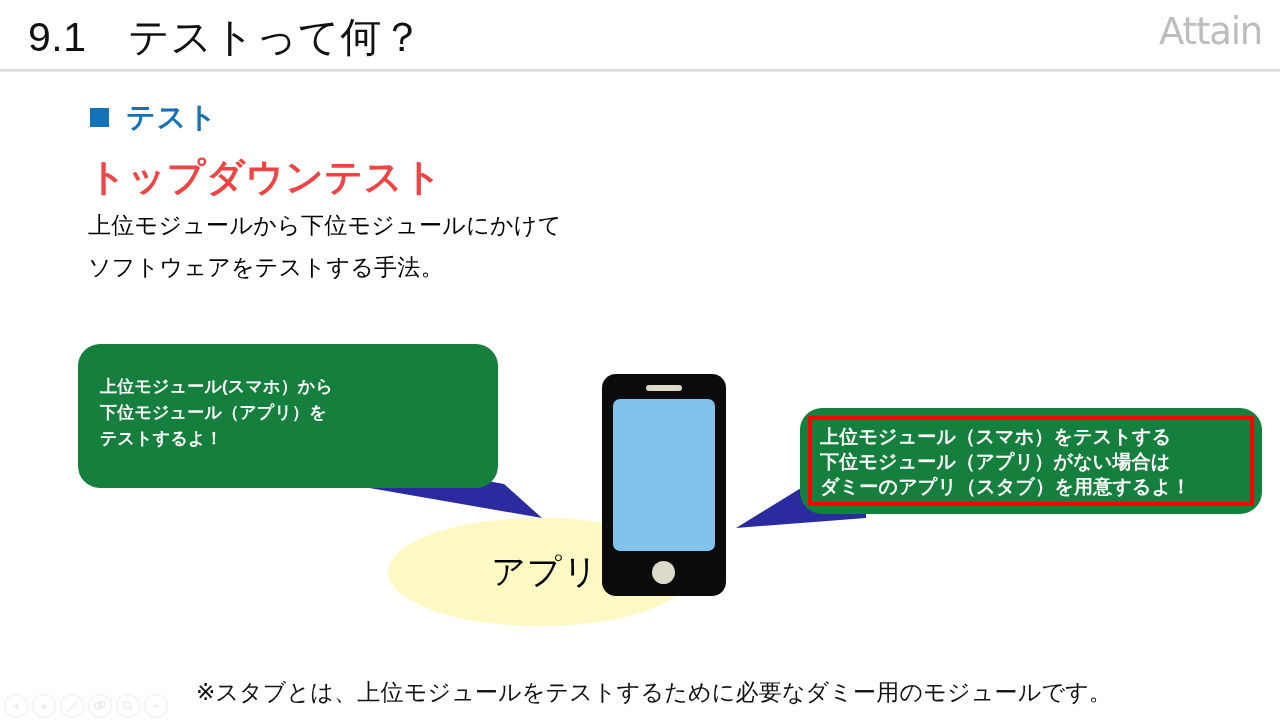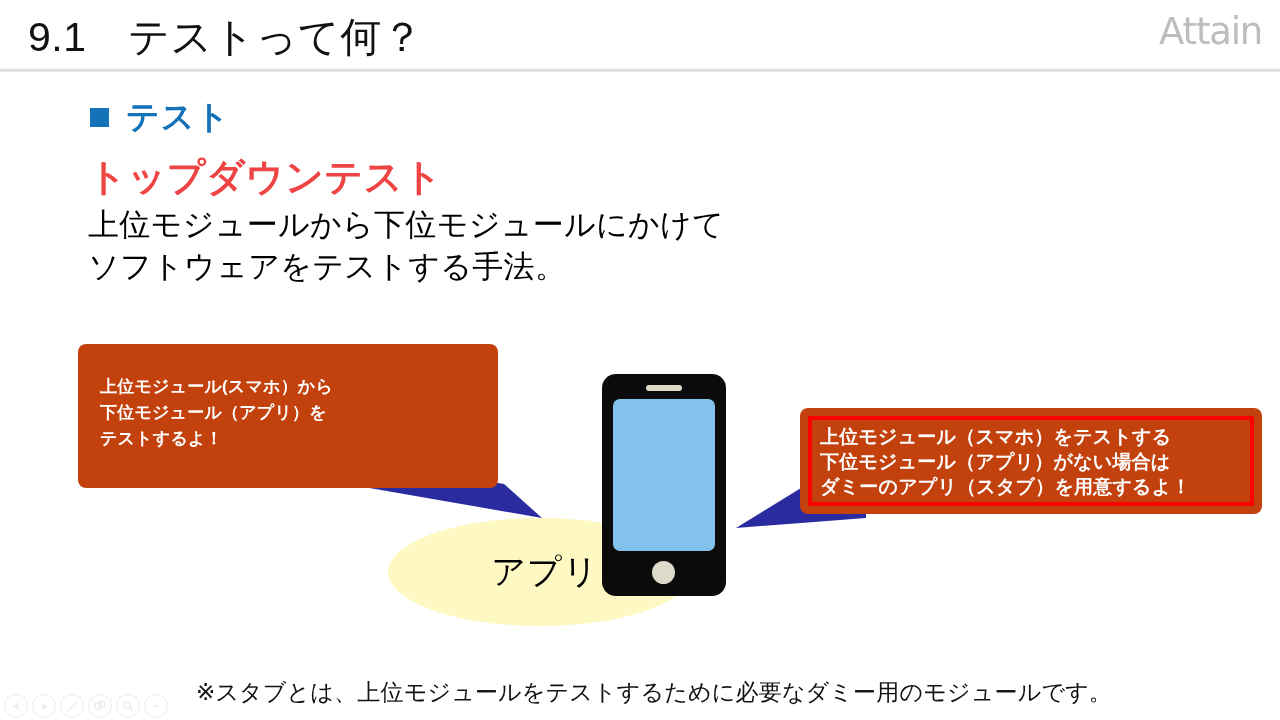--- a/index.html
+++ b/index.html
@@ -66,21 +66,21 @@
     align-items: center;
     gap: 17px;
   }
   .bullet-square {
     width: 19px;
     height: 19px;
     background: #1472b8;
     display: block;
   }
   .section-bullet-label {
-    font-size: 33px;
+    font-size: 29px;
     line-height: 32px;
     font-weight: 700;
     color: #1472b8;
     letter-spacing: 1px;
   }
 
   
   .lead-heading {
     position: absolute;
     left: 88px;
@@ -89,42 +89,42 @@
     line-height: 44px;
     font-weight: 700;
     color: #ef4444;
     letter-spacing: 0.5px;
     white-space: pre;
   }
   .lead-body {
     position: absolute;
     left: 88px;
     top: 204px;
-    font-size: 31px;
+    font-size: 23px;
     line-height: 42px;
     font-weight: 400;
     color: #000000;
     letter-spacing: 0.3px;
     white-space: pre-line;
   }
 
   
   .diagram {
     position: absolute;
     left: 0;
     top: 330px;
     width: 1280px;
     height: 320px;
   }
 
   
   .bubble {
     position: absolute;
-    background: #c2410c;
-    border-radius: 8px;
+    background: #15803d;
+    border-radius: 22px;
     box-sizing: border-box;
   }
   .bubble-left {
     left: 78px;
     top: 14px;
     width: 420px;
     height: 144px;
     z-index: 3;
   }
   .bubble-left .bubble-text {

